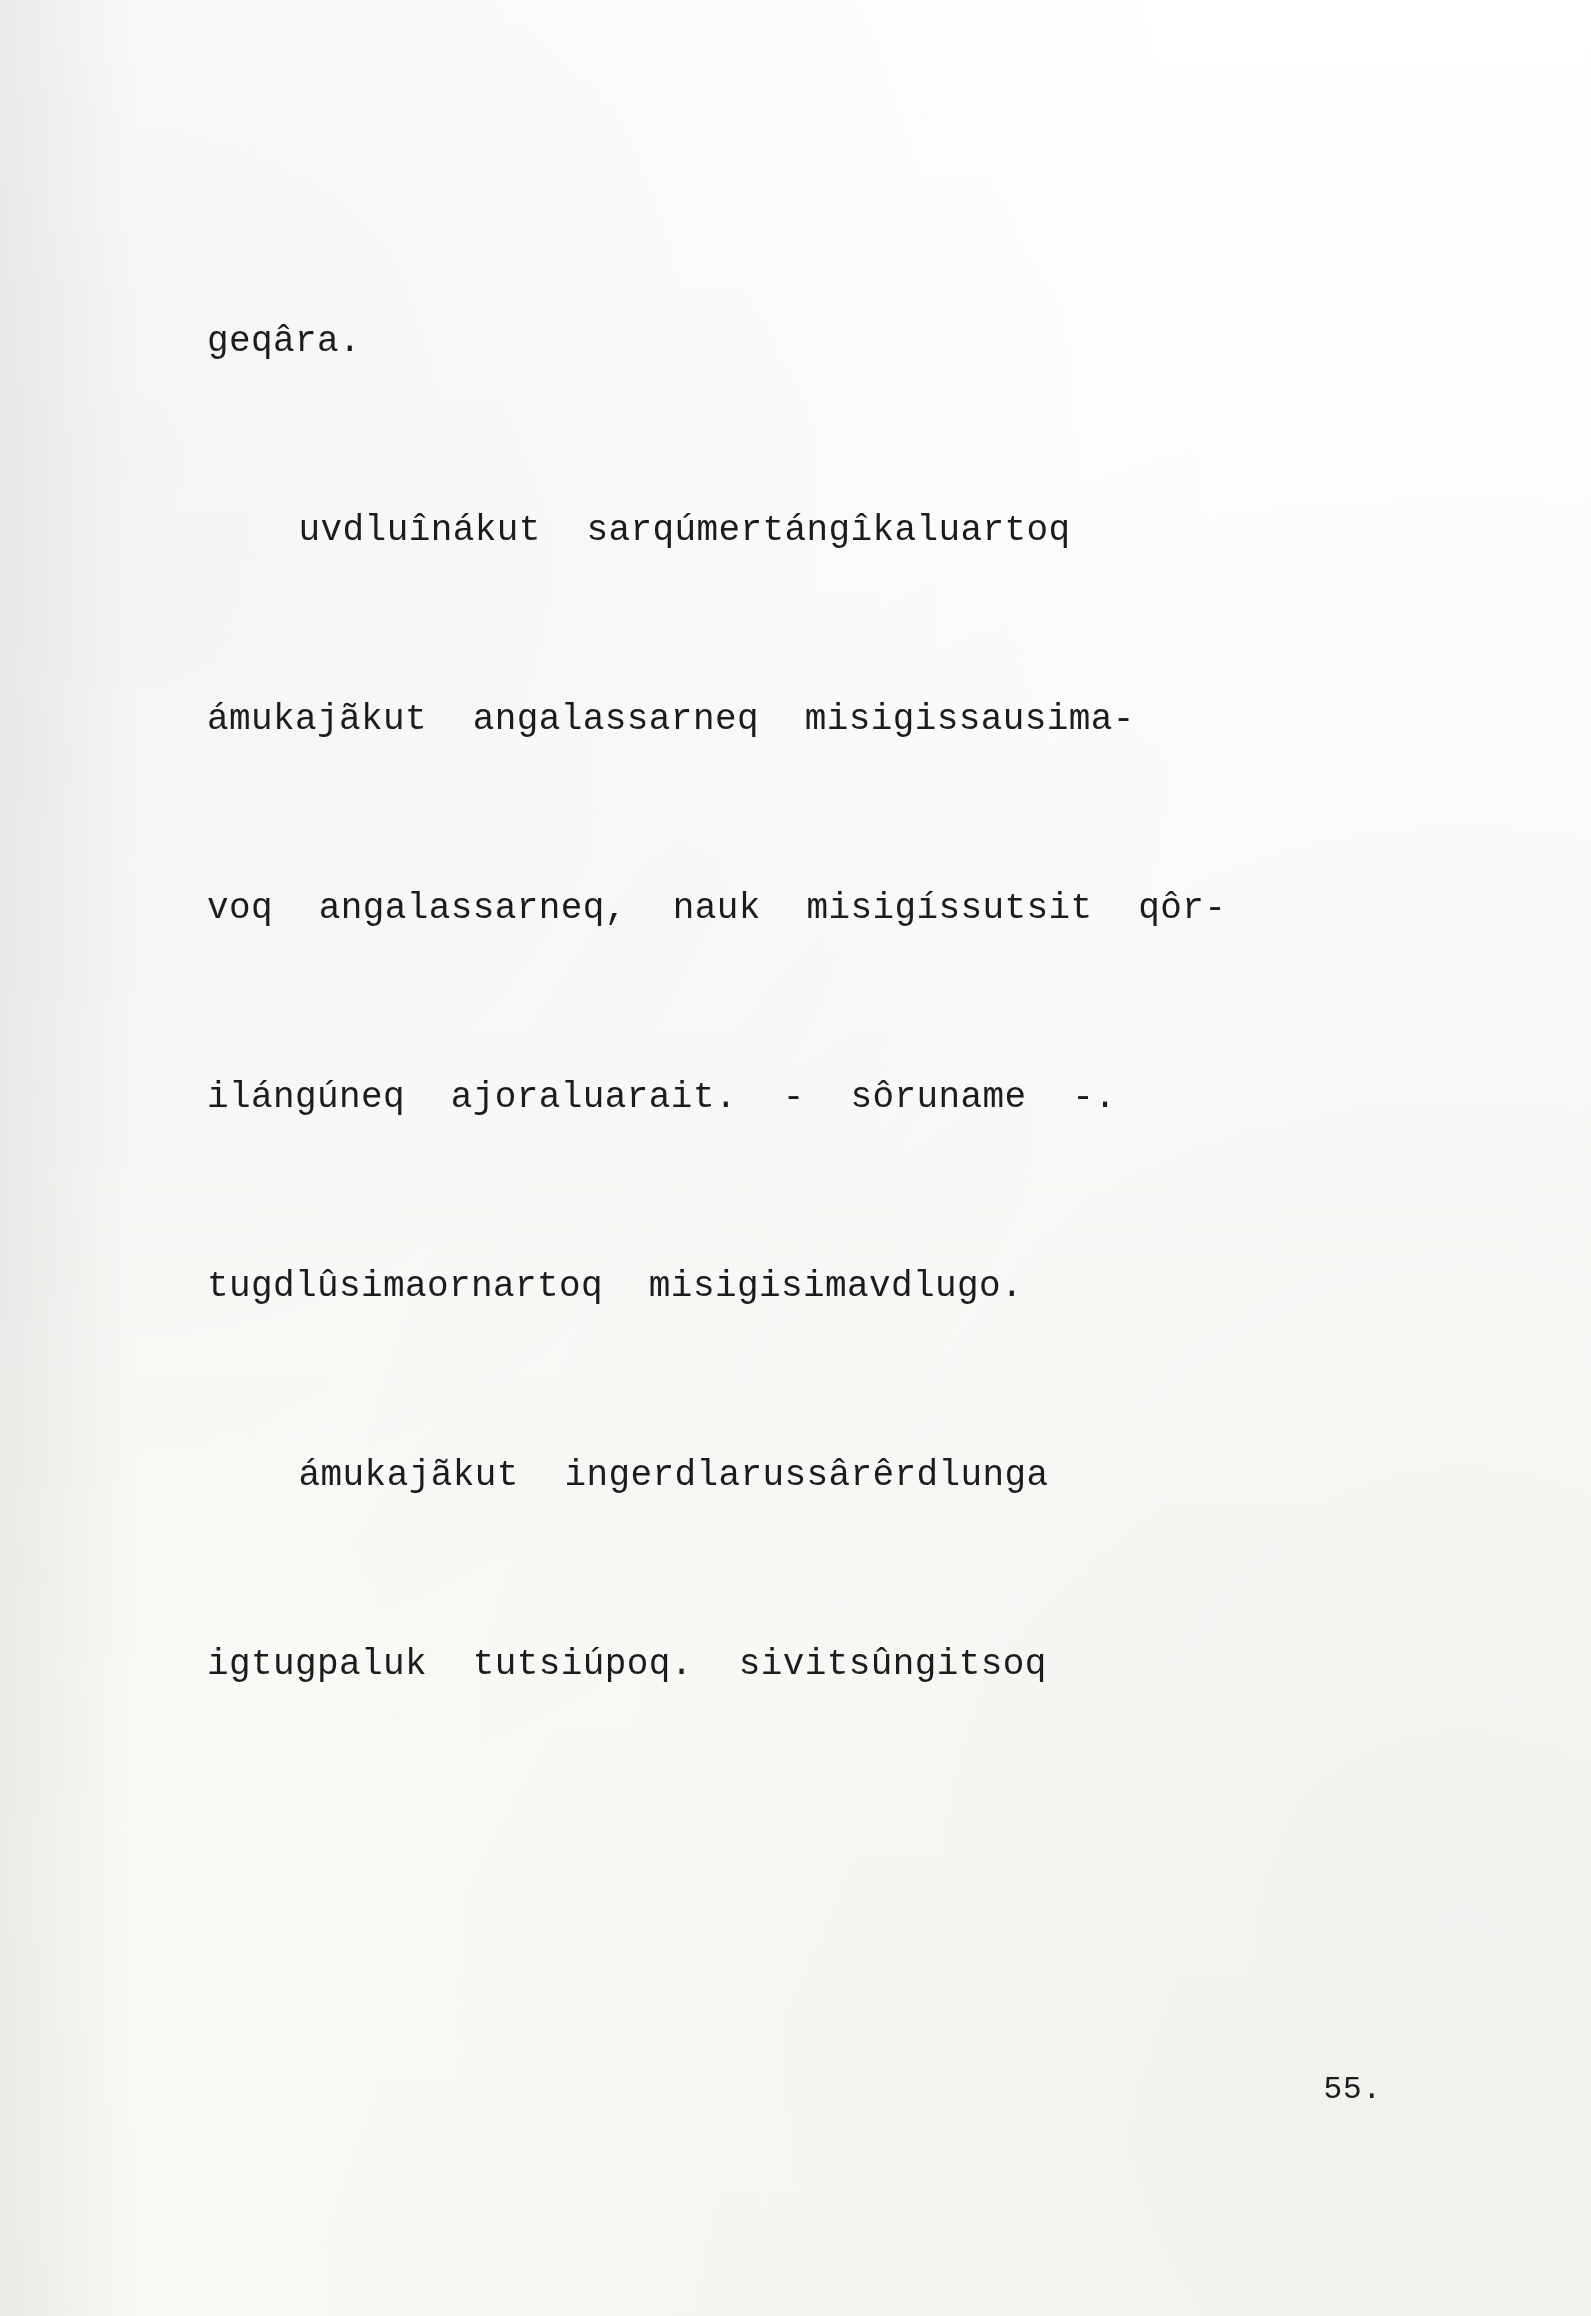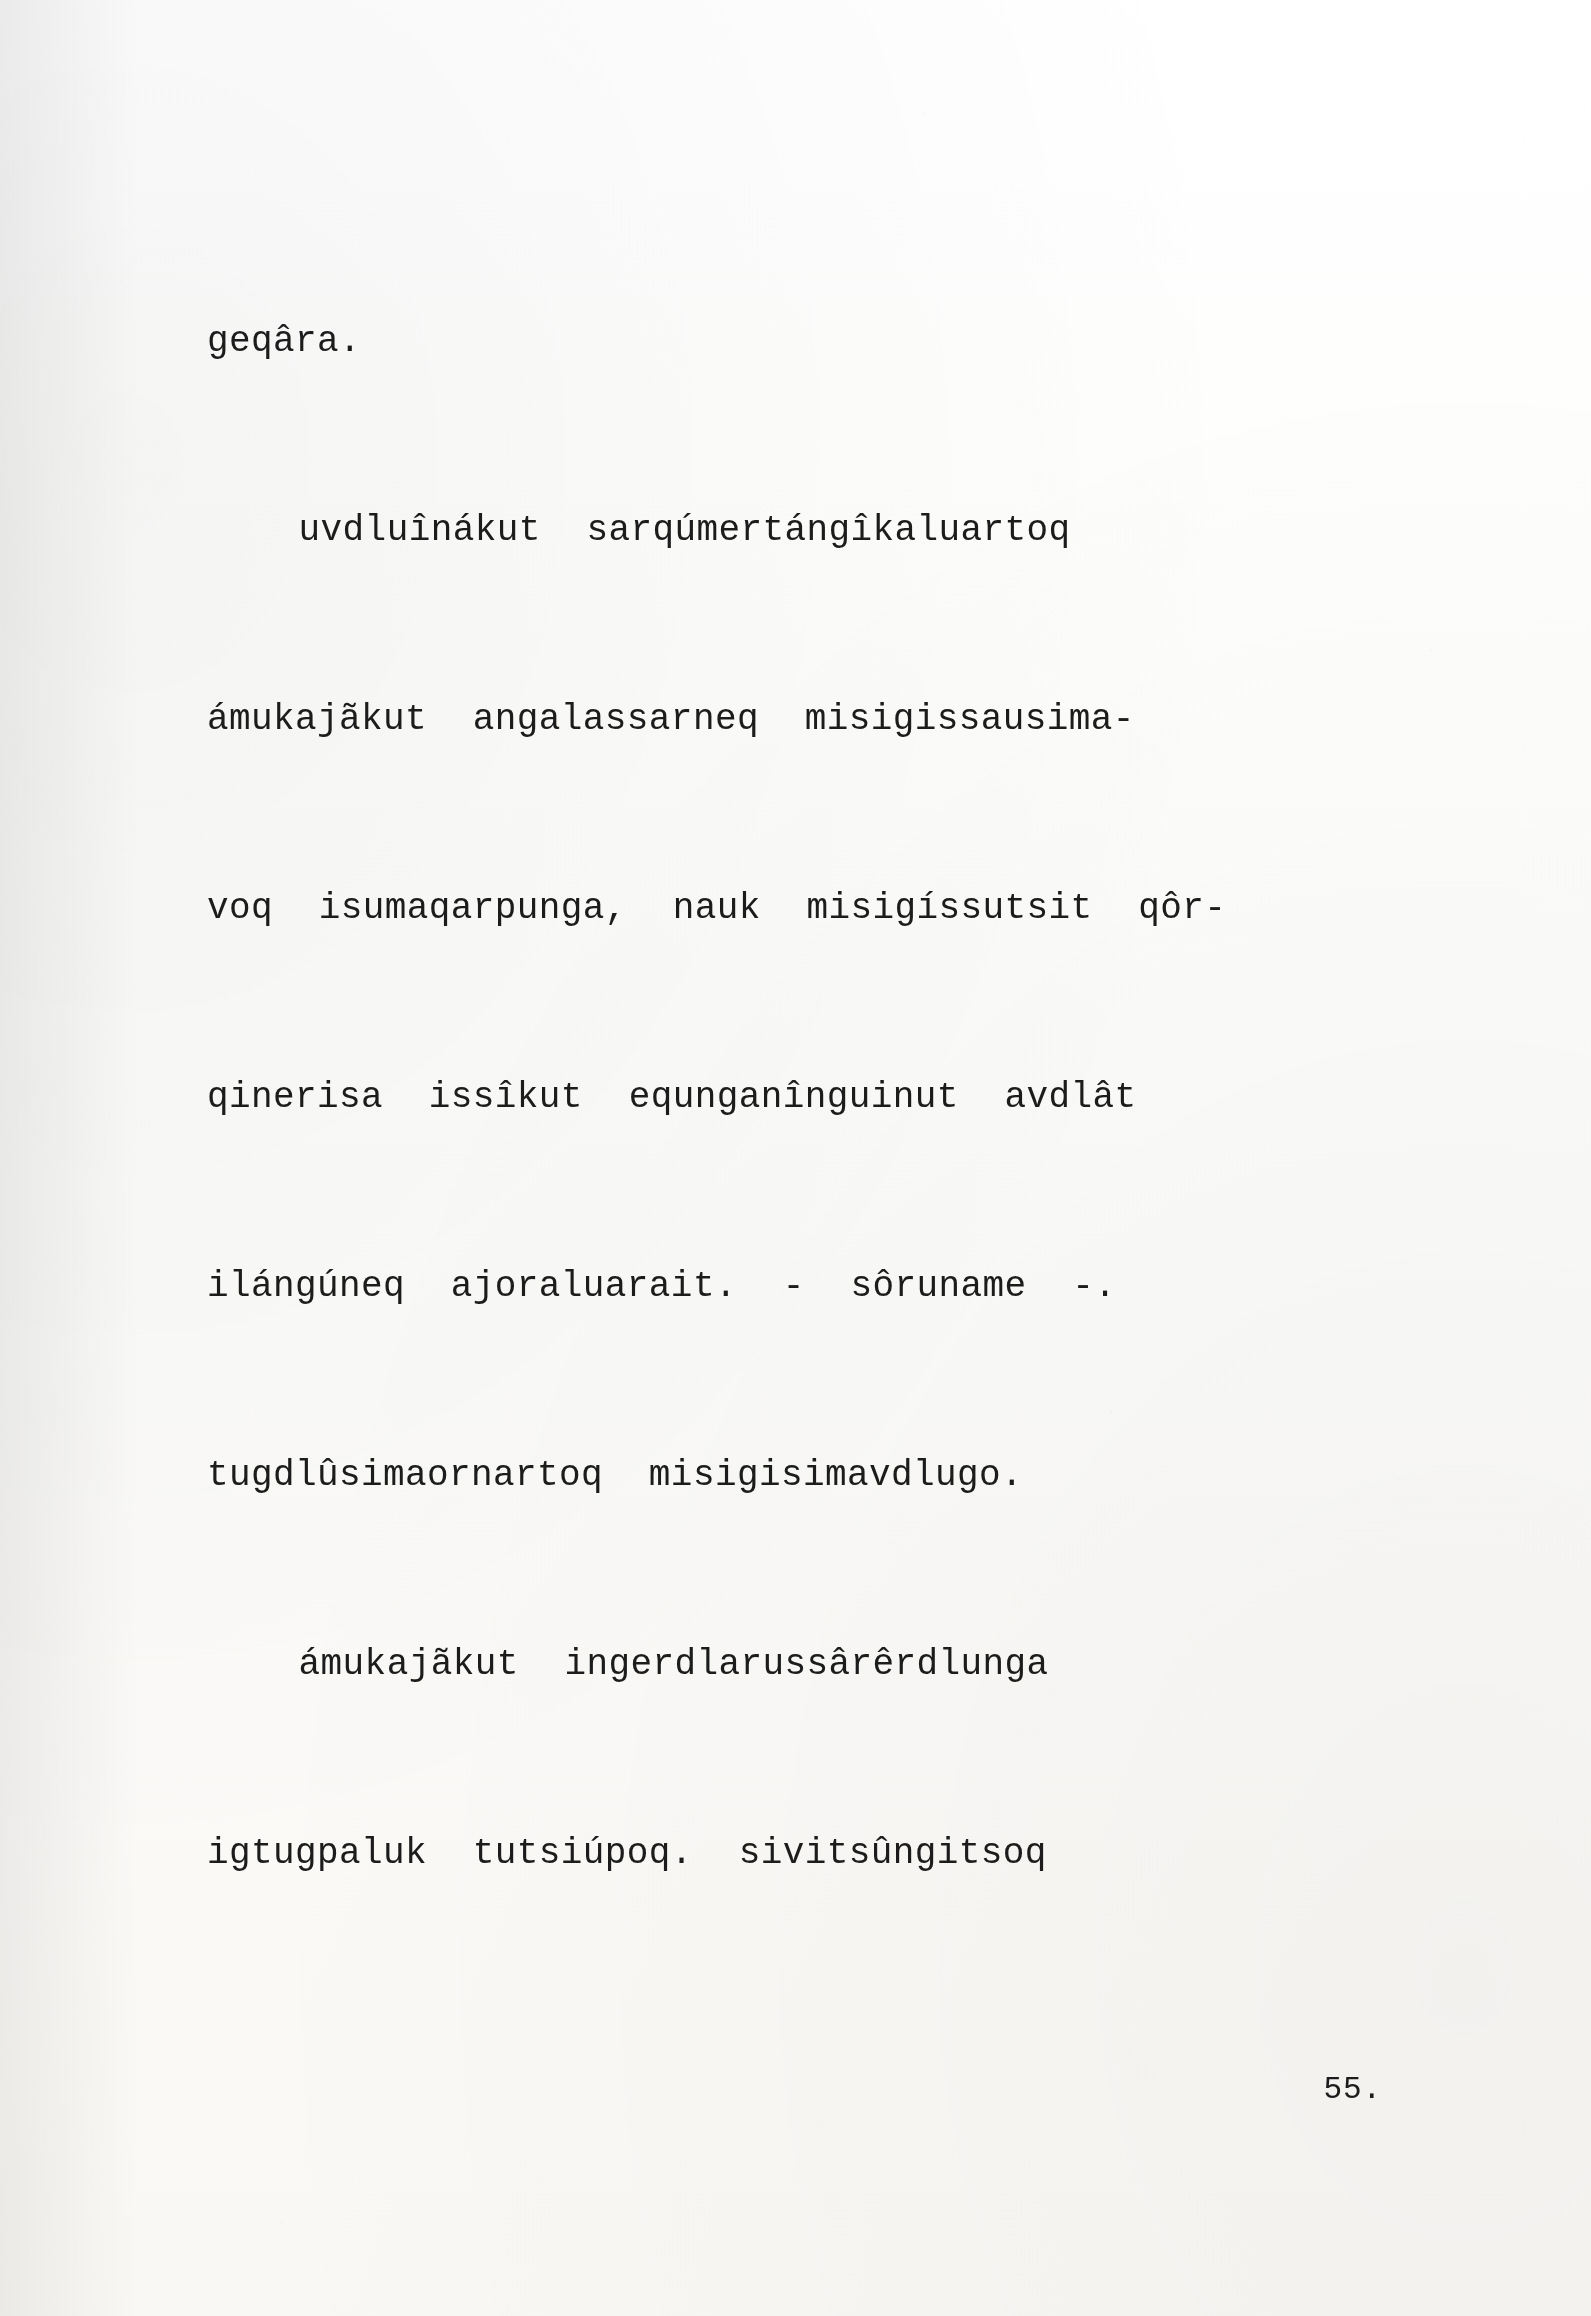--- a/index.html
+++ b/index.html
@@ -83,22 +83,21 @@
 <body>
 
 <div class="page">
   <div class="edge-shade"></div>
 
   <div class="page-inner">
     <div class="text-block">
       <span class="line">geqâra.</span>
       <span class="line">    uvdluînákut  sarqúmertángîkaluartoq</span>
       <span class="line">ámukajãkut  angalassarneq  misigissausima-</span>
-      <span class="line">voq  isumaqarpunga,  nauk  misigíssutsit  qôr-</span>
-      <span class="line">qinerisa  issîkut  equnganînguinut  avdlât</span>
+      <span class="line">voq  angalassarneq,  nauk  misigíssutsit  qôr-</span>
       <span class="line">ilángúneq  ajoraluarait.  -  sôruname  -.</span>
       <span class="line">tugdlûsimaornartoq  misigisimavdlugo.</span>
       <span class="line">    ámukajãkut  ingerdlarussârêrdlunga</span>
       <span class="line">igtugpaluk  tutsiúpoq.  sivitsûngitsoq</span>
       
       
       
       
       
       

